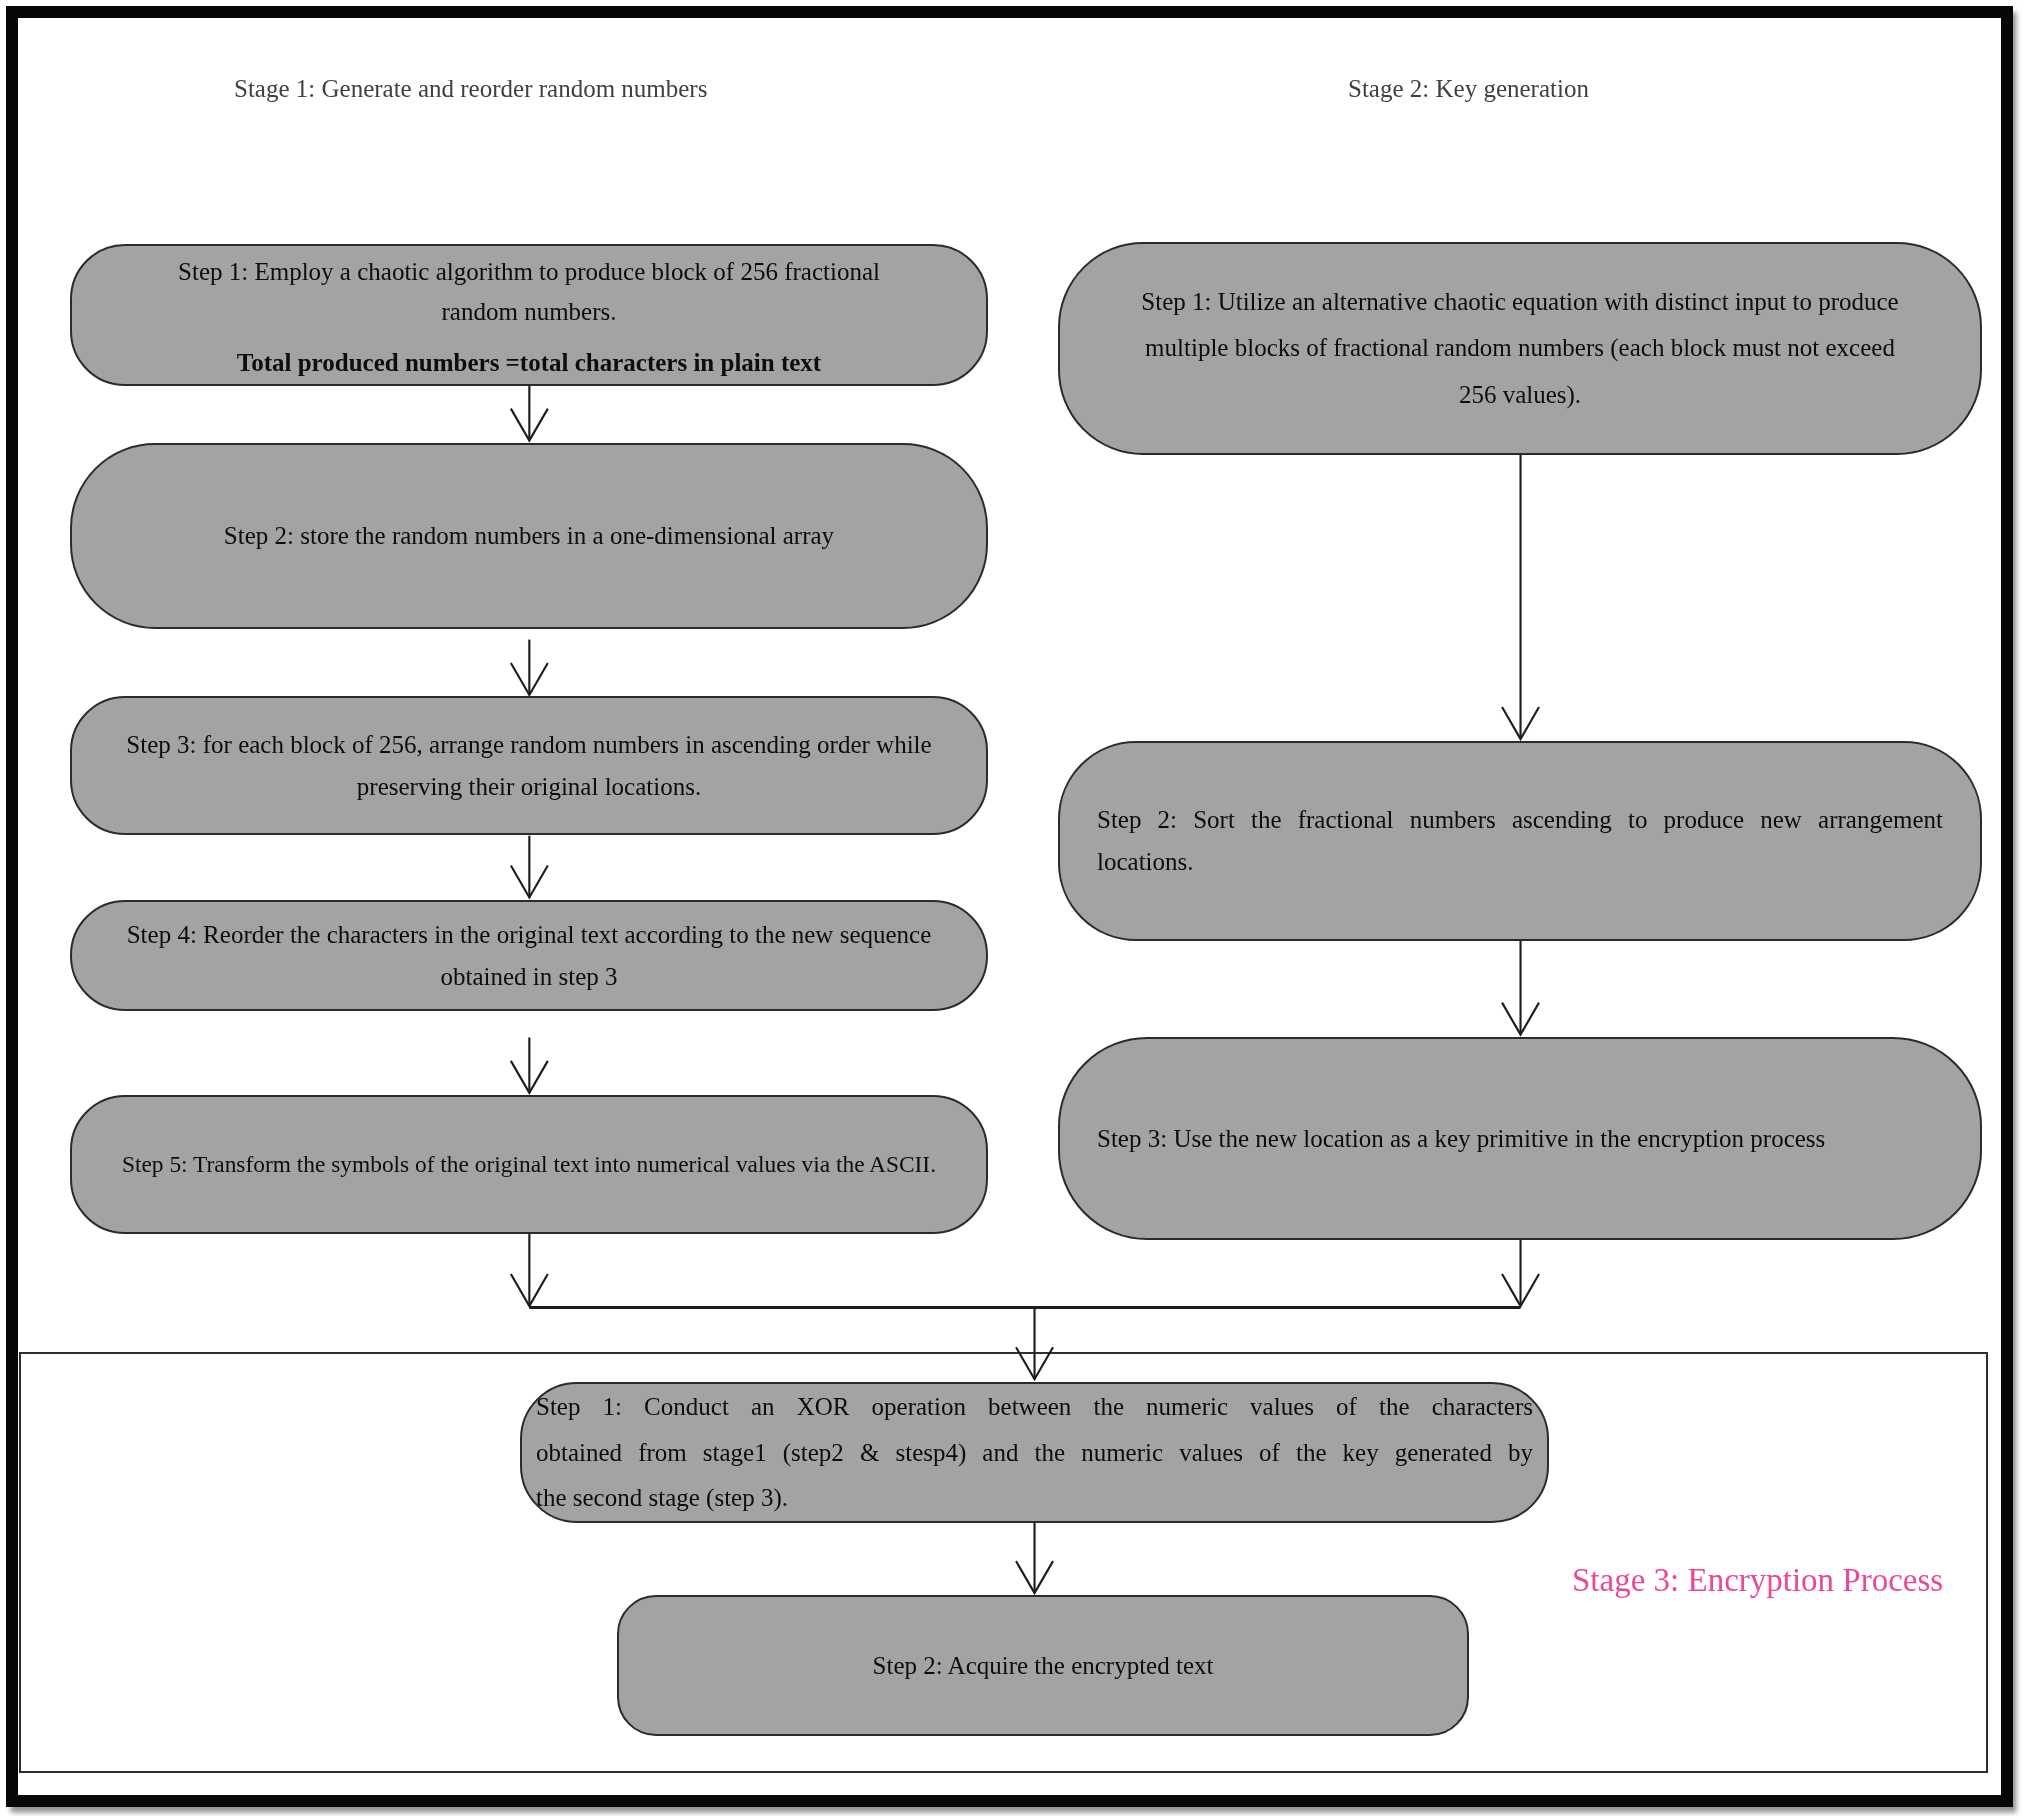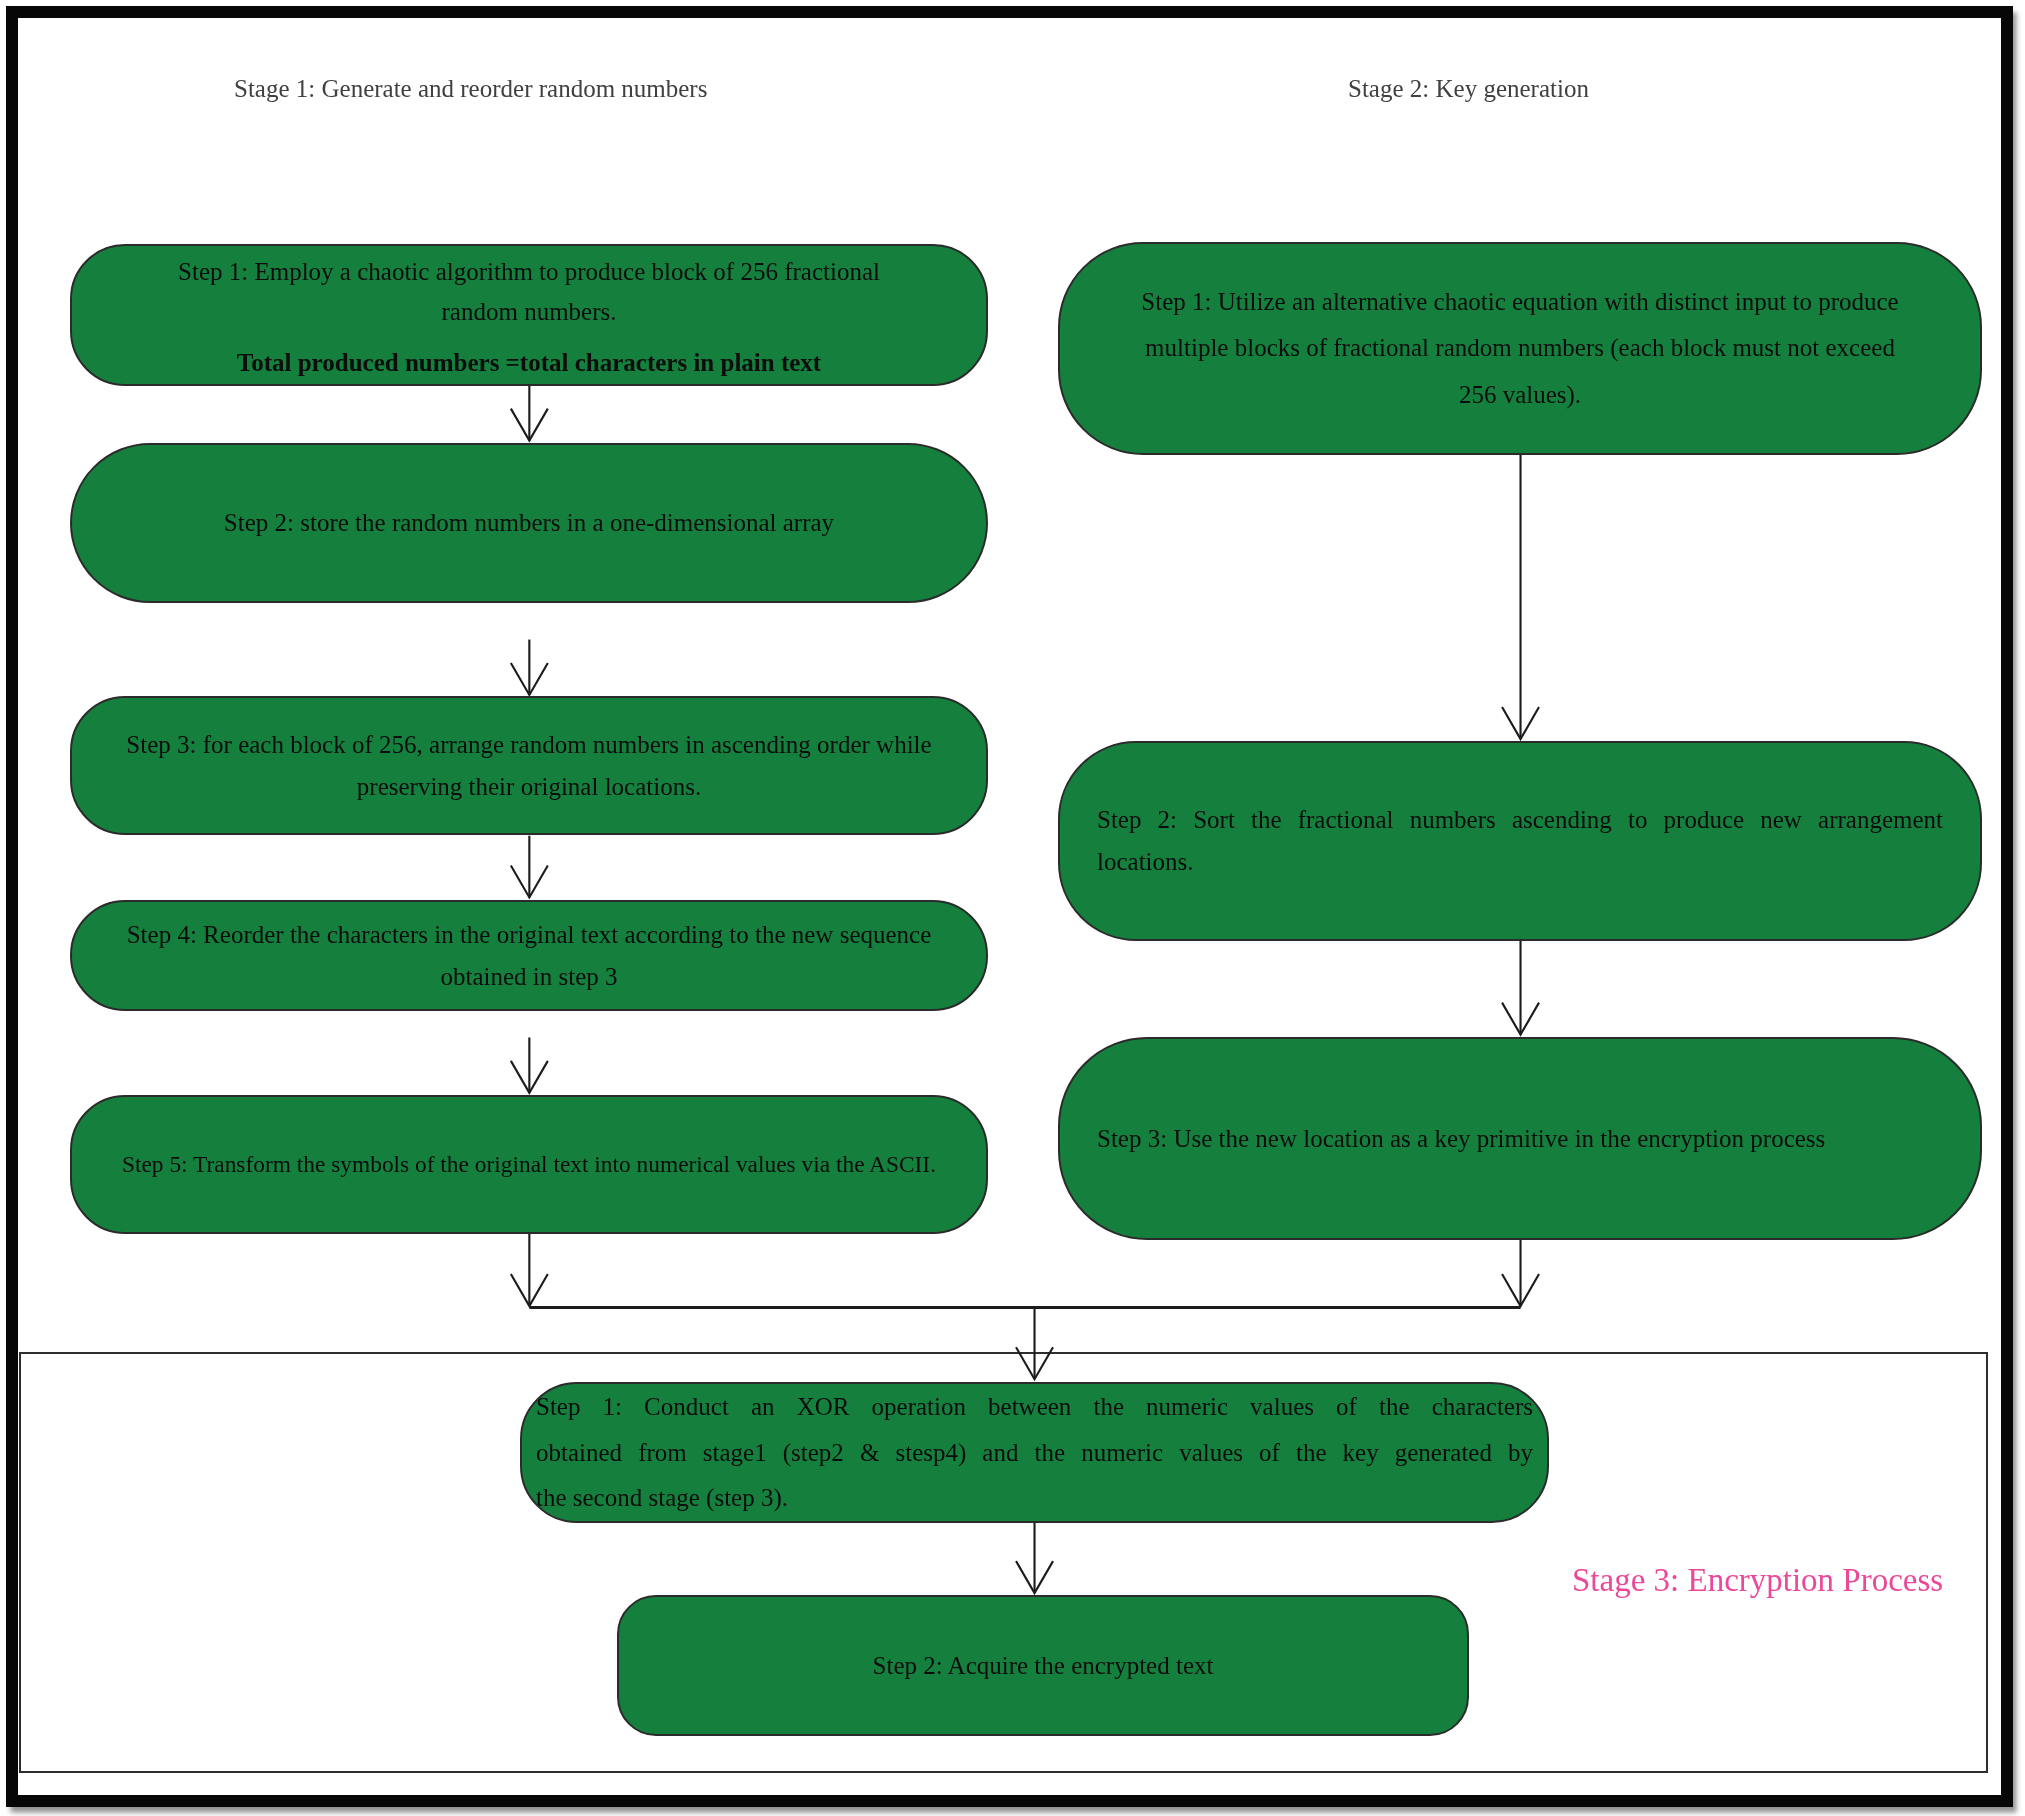--- a/index.html
+++ b/index.html
@@ -28,42 +28,42 @@
     position:absolute;left:18.5px;top:1352px;width:1969px;height:421px;
     box-sizing:border-box;
     border:2.1px solid #2e2e2e;
     background:transparent;
   }
   svg.flow{position:absolute;left:0;top:0;}
   .box{
     position:absolute;
     box-sizing:border-box;
     border:2.1px solid #2b2b2b;
-    background:#15803d;
+    background:#a3a3a3;
     display:flex;
     flex-direction:column;
     justify-content:center;
     font-size:25px;
     line-height:1.68;
     color:#0d0d0d;
   }
   .box .ln{width:100%;}
   .center .ln{text-align:center;}
   .leftpad{padding-left:37px;padding-right:37px;text-align:left;}
   .just{text-align:justify;text-align-last:justify;}
   .note{
     font-size:25px;
     font-weight:bold;
     text-align:center;
     margin-top:15.6px;
     line-height:1.2;
   }
   
   .b-l1{left:70px;top:244px;width:918px;height:142px;border-radius:55px;line-height:1.62;}
-  .b-l2{left:70px;top:443px;width:918px;height:160px;border-radius:85px;}
+  .b-l2{left:70px;top:443px;width:918px;height:186px;border-radius:85px;}
   .b-l3{left:70px;top:696px;width:918px;height:139px;border-radius:55px;}
   .b-l4{left:70px;top:900px;width:918px;height:111px;border-radius:55px;}
   .b-l5{left:70px;top:1095px;width:918px;height:139px;border-radius:55px;font-size:23.4px;}
   .b-r1{left:1058px;top:242px;width:924px;height:213px;border-radius:85px;line-height:1.85;}
   .b-r2{left:1058px;top:741px;width:924px;height:200px;border-radius:78px;}
   .b-r3{left:1058px;top:1037px;width:924px;height:203px;border-radius:89px;}
   .b-x1{left:520px;top:1382px;width:1029px;height:141px;border-radius:57px;padding-left:14px;padding-right:14px;line-height:1.82;}
   .b-x2{left:617px;top:1595px;width:852px;height:141px;border-radius:39px;font-size:25px;}
   .stage3-label{
     position:absolute;left:1572px;top:1562px;

